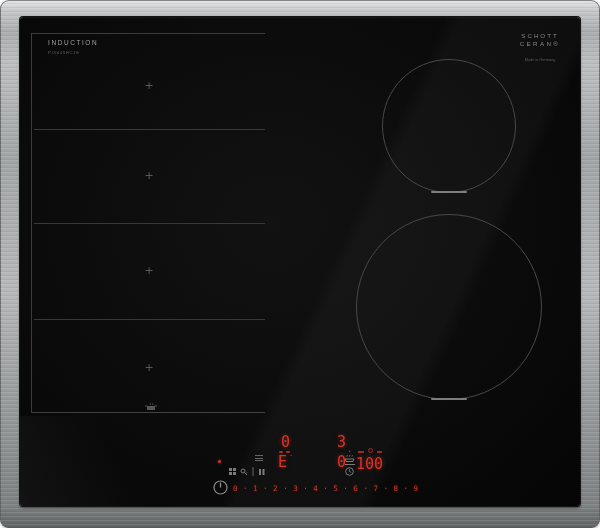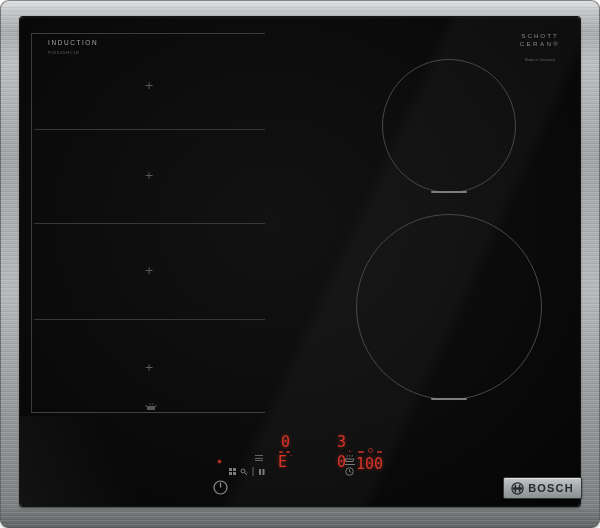--- a/index.html
+++ b/index.html
@@ -175,25 +175,17 @@
         <i class="m3"></i>
     </div>
     <span class="led disp" style="left:336px;top:440px;letter-spacing:0">100</span>
 
     <div class="power-key">
       <svg width="17" height="17" viewBox="0 0 17 17">
         <circle cx="8.5" cy="8.5" r="6.5" fill="none" stroke="#8c8c8c" stroke-width="1.2"></circle>
         <line x1="8.5" y1="3.5" x2="8.5" y2="8.5" stroke="#8c8c8c" stroke-width="1.3"></line>
       </svg>
     </div>
+    <div class="slider-strip">0 · 1 · 2 · 3 · 4 · 5 · 6 · 7 · 8 · 9</div>
 
-    <div class="bosch-badge">
-      <svg width="13" height="13" viewBox="0 0 13 13">
-        <circle cx="6.5" cy="6.5" r="5.6" fill="none" stroke="#272b2e" stroke-width="1.2"></circle>
-        <rect x="1.5" y="5.3" width="10" height="2.4" fill="#272b2e"></rect>
-        <rect x="3.6" y="2.6" width="1.6" height="7.8" fill="#272b2e"></rect>
-        <rect x="7.8" y="2.6" width="1.6" height="7.8" fill="#272b2e"></rect>
-      </svg>
-      <span class="bosch-text">BOSCH</span>
-    </div>
 
   </div>
 </div>
 
 </body></html>

